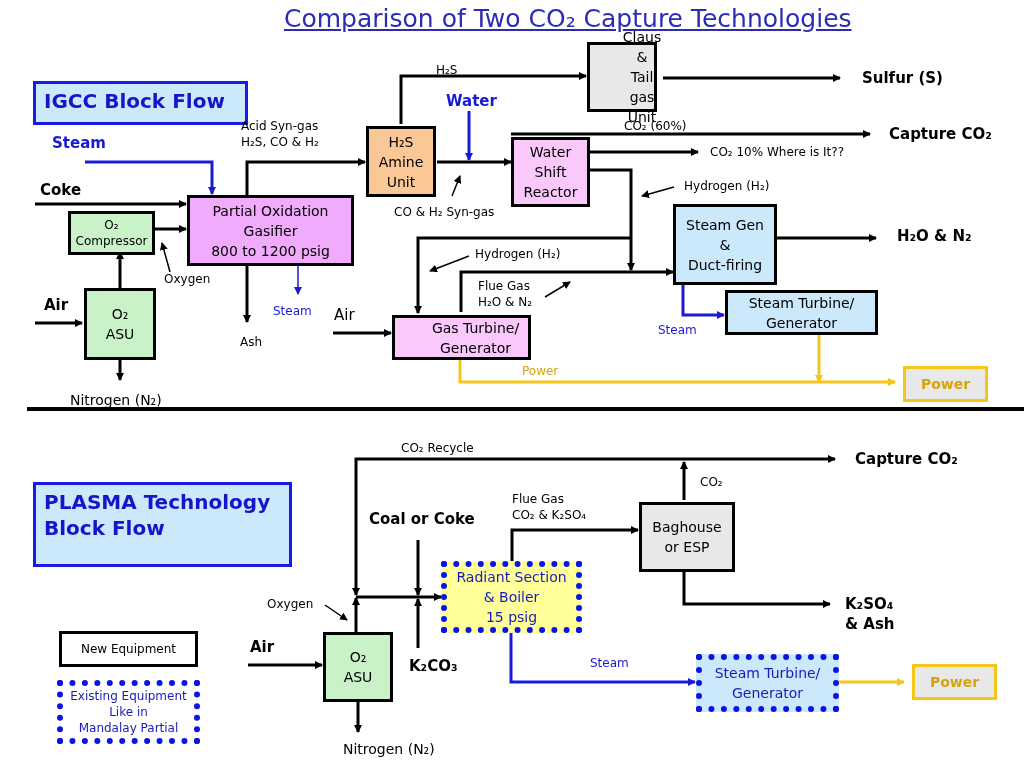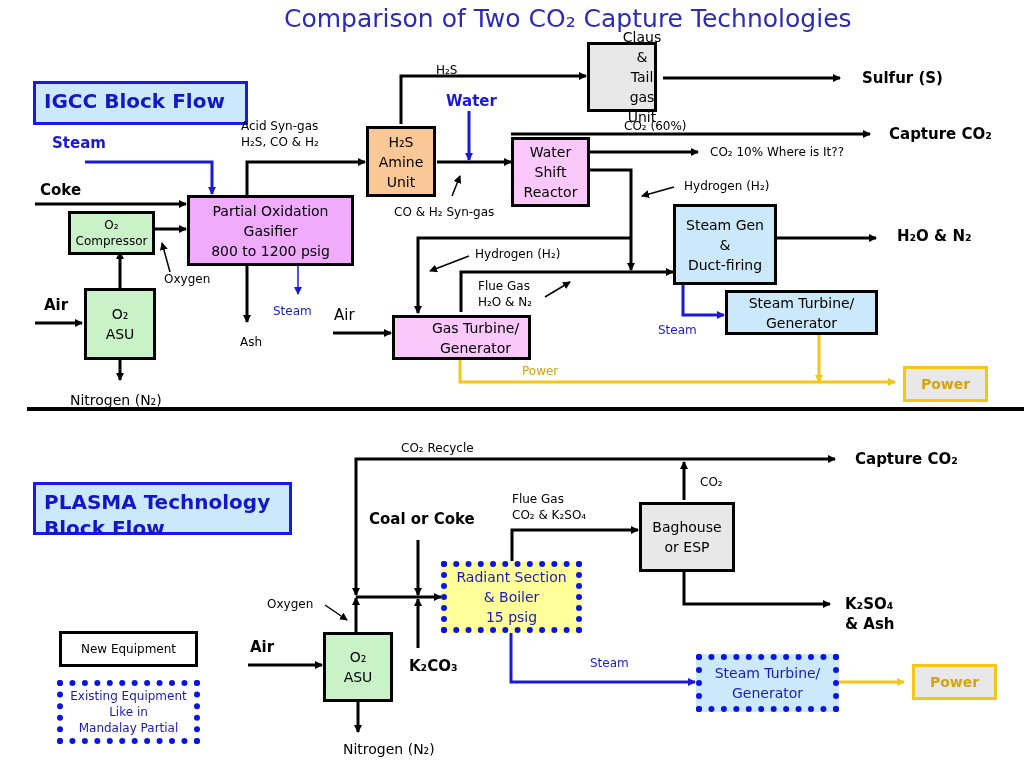--- a/index.html
+++ b/index.html
@@ -4,21 +4,21 @@
 <style>
   html, body { margin:0; padding:0; background:#ffffff; }
   body { width:1024px; height:768px; position:relative; overflow:hidden; font-family:"DejaVu Sans", sans-serif; }
   svg { position:absolute; left:0; top:0; }
   .box { position:absolute; box-sizing:border-box; display:flex; align-items:center; justify-content:center; text-align:center; color:#000; font-size:14px; line-height:20px; white-space:pre-line; }
   .solid { border:3px solid #000; }
   .dotted { border:6px dotted #0a14e6; color:#1a1ab8; }
   .lbl { position:absolute; font-size:12px; color:#000; white-space:pre-line; line-height:16px; }
   .bold { font-weight:bold; font-size:15px; }
   .blue { color:#1a1ad6; }
-  .title { position:absolute; left:284px; top:4px; font-size:25px; color:#2b2bb8; white-space:nowrap; }
+  .title { position:absolute; left:284px; top:4px; font-size:25px; color:#2b2bb8; text-decoration:underline; white-space:nowrap; }
   .sect { position:absolute; box-sizing:border-box; border:3px solid #1a1ae6; background:#cce8fb; color:#1616c8; font-weight:bold; font-size:20px; padding:4px 8px; line-height:26px; white-space:pre-line;margin-top:48px; }
 </style>
 </head>
 <body>
 
 <svg width="1024" height="768">
   <defs>
     <marker id="ab" markerWidth="8" markerHeight="8" refX="7" refY="4" orient="auto" markerUnits="userSpaceOnUse">
         <path d="M0,0 L8,4 L0,8 z" fill="#000"></path>
       </marker>
@@ -130,21 +130,21 @@
 <div class="lbl blue" style="left:273px;top:303px;">Steam</div>
 <div class="lbl" style="left:240px;top:334px;">Ash</div>
 <div class="lbl" style="left:70px;top:392px;font-size:14px;">Nitrogen  (N₂)</div>
 <div class="lbl blue" style="left:658px;top:322px;">Steam</div>
 <div class="lbl" style="left:522px;top:363px;color:#d4a40c;">Power</div>
 
 <div class="lbl bold" style="left:862px;top:70px;">Sulfur (S)</div>
 <div class="lbl bold" style="left:889px;top:126px;">Capture CO₂</div>
 <div class="lbl bold" style="left:897px;top:228px;">H₂O &amp; N₂</div>
 
-<div class="sect" style="left:33px;top:434px;width:259px;height:53px;">PLASMA Technology
+<div class="sect" style="left:33px;top:434px;width:259px;height:85px;">PLASMA Technology
 Block Flow</div>
 <div class="lbl bold" style="left:369px;top:511px;">Coal or Coke</div>
 <div class="lbl bold" style="left:250px;top:639px;">Air</div>
 <div class="lbl bold" style="left:409px;top:658px;">K₂CO₃</div>
 
 <div class="box solid" style="left:323px;top:632px;width:70px;height:70px;background:#c9f2c9;">O₂
 ASU</div>
 <div class="box dotted" style="left:441px;top:561px;width:141px;height:72px;background:#ffff99;">Radiant Section
 &amp; Boiler
 15 psig</div>

